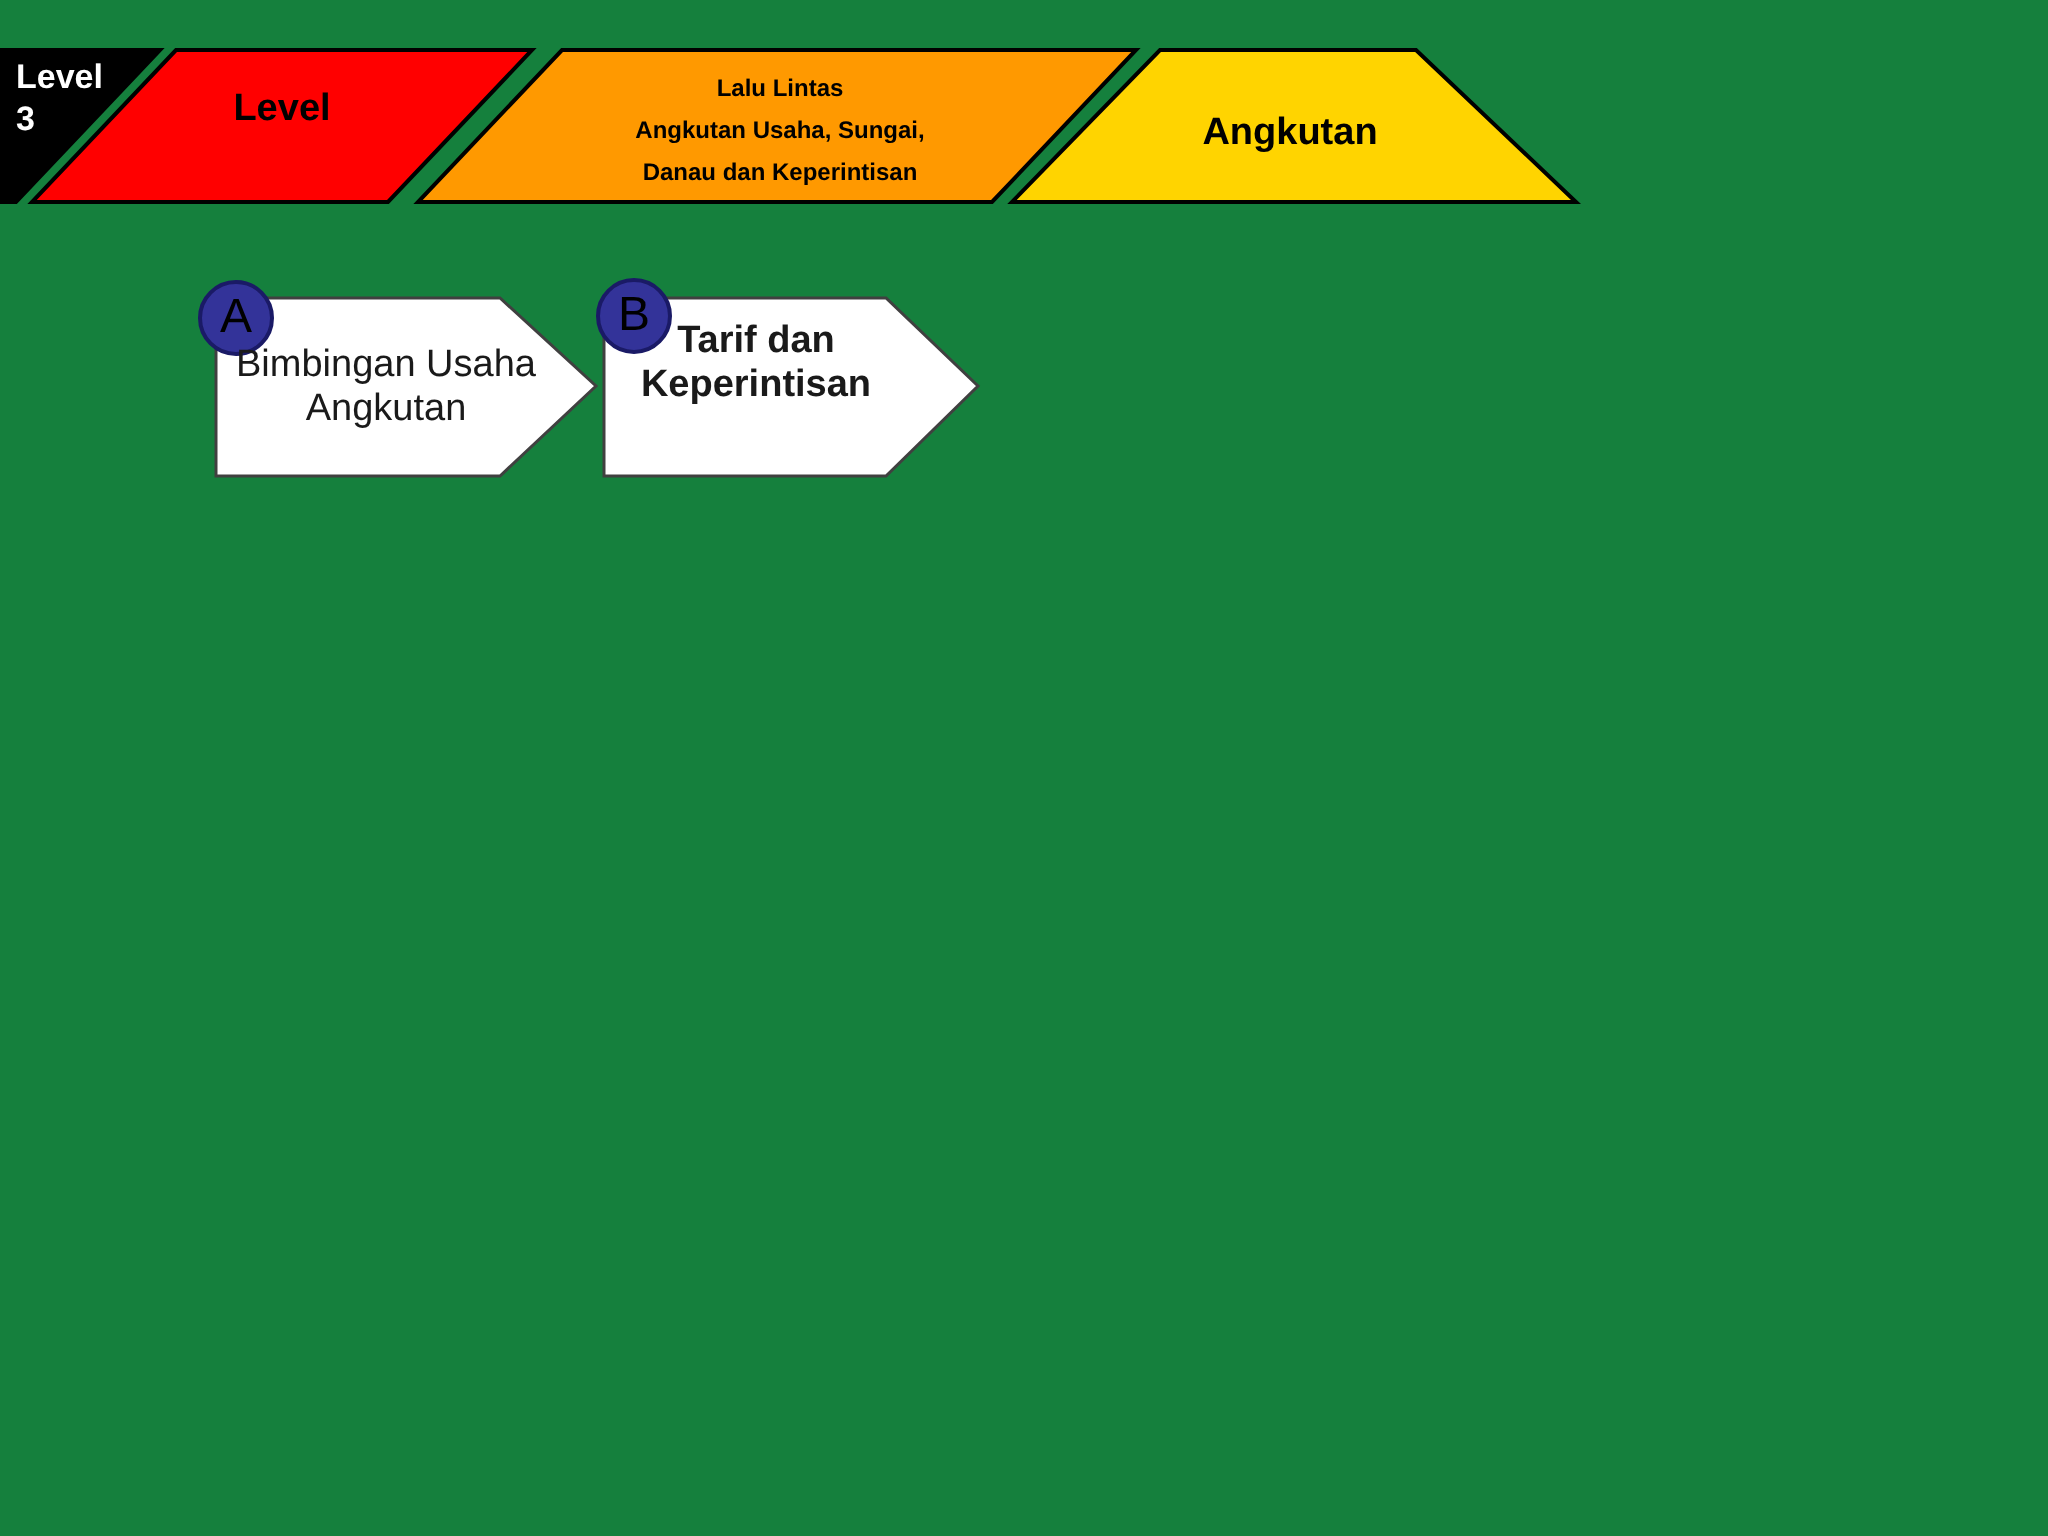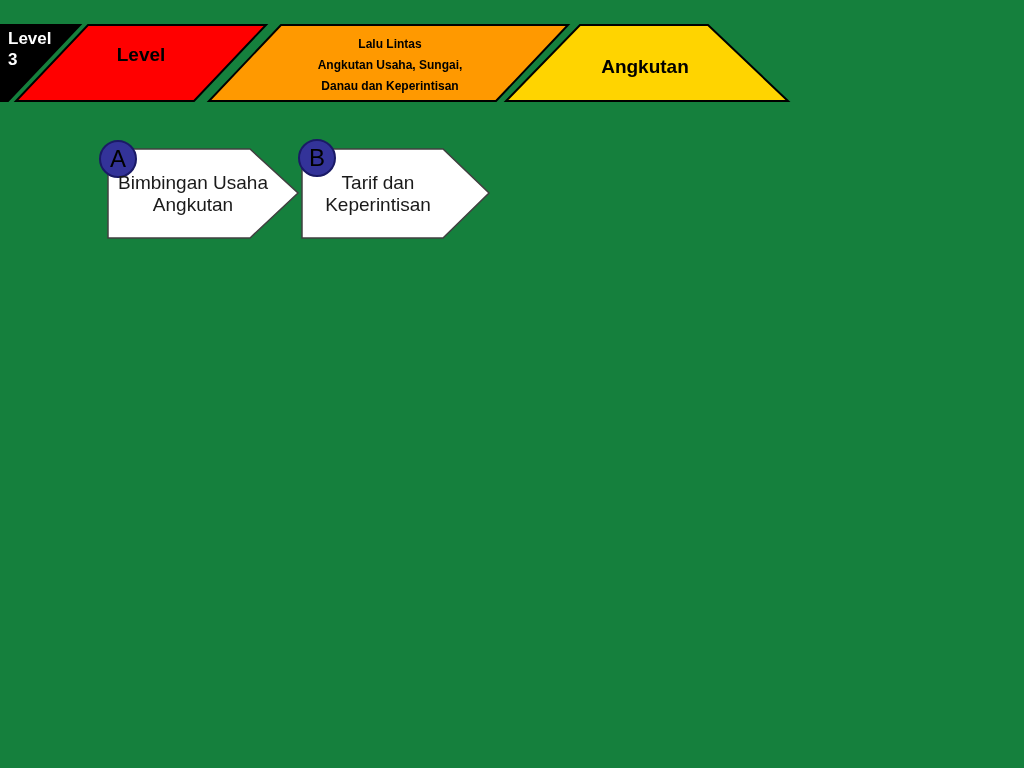--- a/index.html
+++ b/index.html
@@ -60,21 +60,21 @@
   .label-tab3 {
     left: 565px; top: 56px; width: 160px;
     font-weight: bold;
     font-size: 19px; line-height: 22px;
   }
   .label-item {
     font-size: 19px; line-height: 22px;
     color: #1a1a1a;
   }
   .label-item-a { left: 102px; top: 172px; width: 182px; }
-  .label-item-b { left: 287px; top: 172px; width: 182px; }
+  .label-item-b { left: 287px; top: 160px; width: 182px; font-weight: bold; }
 
   .badge-letter {
     position: absolute;
     width: 36px;
     text-align: center;
     font-size: 24px; line-height: 26px;
     color: #000000;
   }
   .badge-letter-a { left: 100px; top: 146px; }
   .badge-letter-b { left: 299px; top: 145px; }

